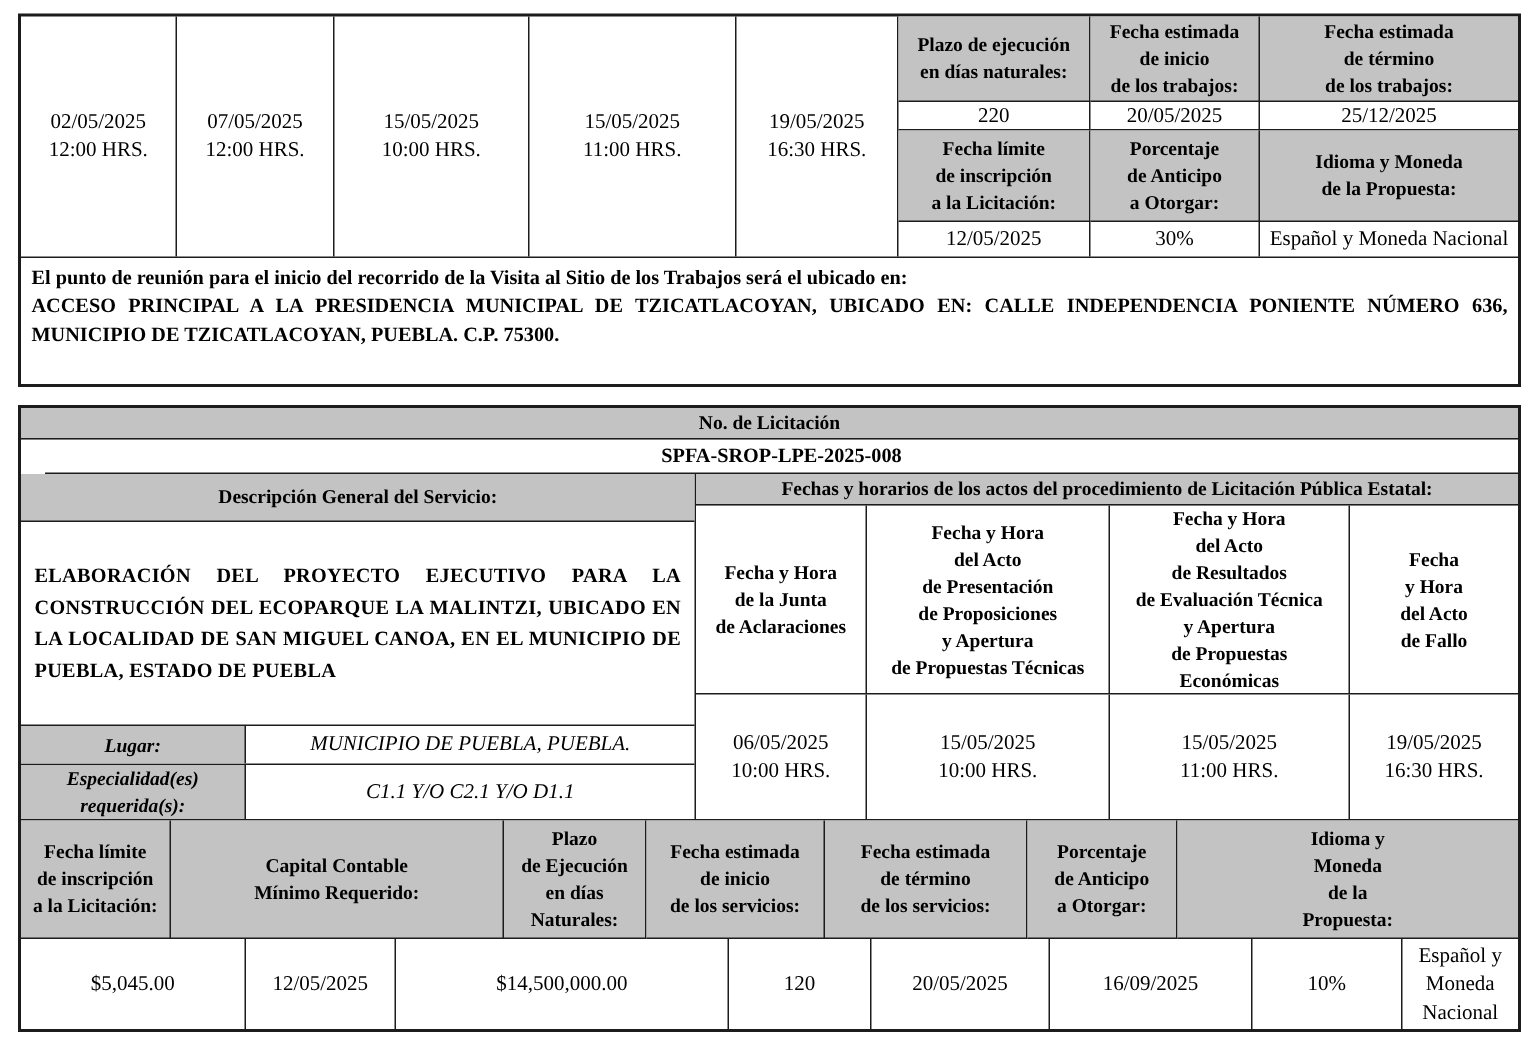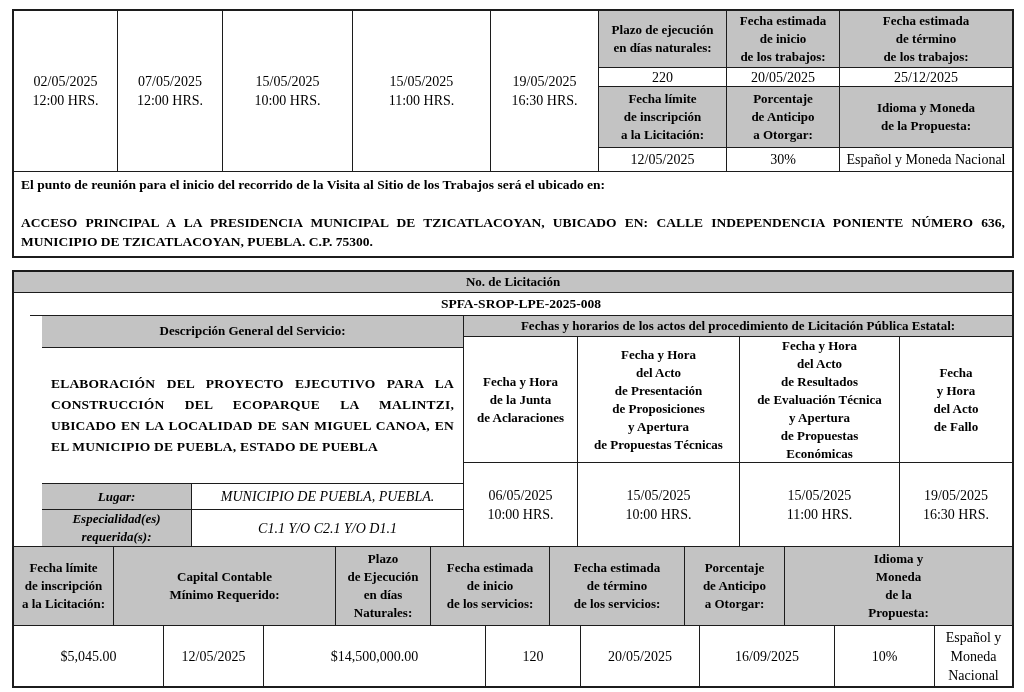--- a/index.html
+++ b/index.html
@@ -21,28 +21,28 @@
   .t1-grid { display:flex; height:160px; }
   .dcol { height:100%; }
   .dc1{width:104px}.dc2{width:105px}.dc3{width:130px}.dc4{width:138px}.dc5{width:108px}
   .sub { flex:1; display:flex; flex-direction:column; }
   .sub-row { display:flex; width:100%; }
   .sr-h1{height:57px}.sr-v1{height:19px}.sr-h2{height:61px}.sr-v2{flex:1}
   .sc1{width:128px}.sc2{width:113px}.sc3{flex:1}
   .note { border-top:1.5px solid #1c1c1c; height:85px; padding:3px 7px 4px 7px;
           font-weight:bold; font-size:13.5px; line-height:19px; }
   .note p { text-align:justify; }
-  .note p:first-child { margin-bottom:19px; text-align:left; }
+  .note p:first-child { text-align:left; }
 
   
   .t2 { position:absolute; left:12px; top:270px; width:1002px; border:2px solid #1c1c1c; }
   .row-lic { height:21px; }
   .row-num { height:23px; font-size:13.5px;margin-left:16px; }
   .mid { display:flex; height:230px; }
-  .mid-left  { width:450px; display:flex; flex-direction:column; border-right:1.5px solid #1c1c1c;padding-left:28px; }
+  .mid-left  { width:450px; display:flex; flex-direction:column; border-right:1.5px solid #1c1c1c; }
   .desc-hdr  { height:32px; }
   .desc-body { height:138px; border-bottom:1.5px solid #1c1c1c; padding:6px 9px;
                display:flex; align-items:center; }
   .desc-body p { width:100%; text-align:justify; font-weight:bold; font-size:13.5px;
                line-height:21px; letter-spacing:.2px; }
   .kv { display:flex;font-style:italic; }
   .kv-lugar { height:26px; border-bottom:1.5px solid #1c1c1c; }
   .kv-esp { flex:1; }
   .kv .lbl { width:150px; }
   .kv .v { flex:1; }

